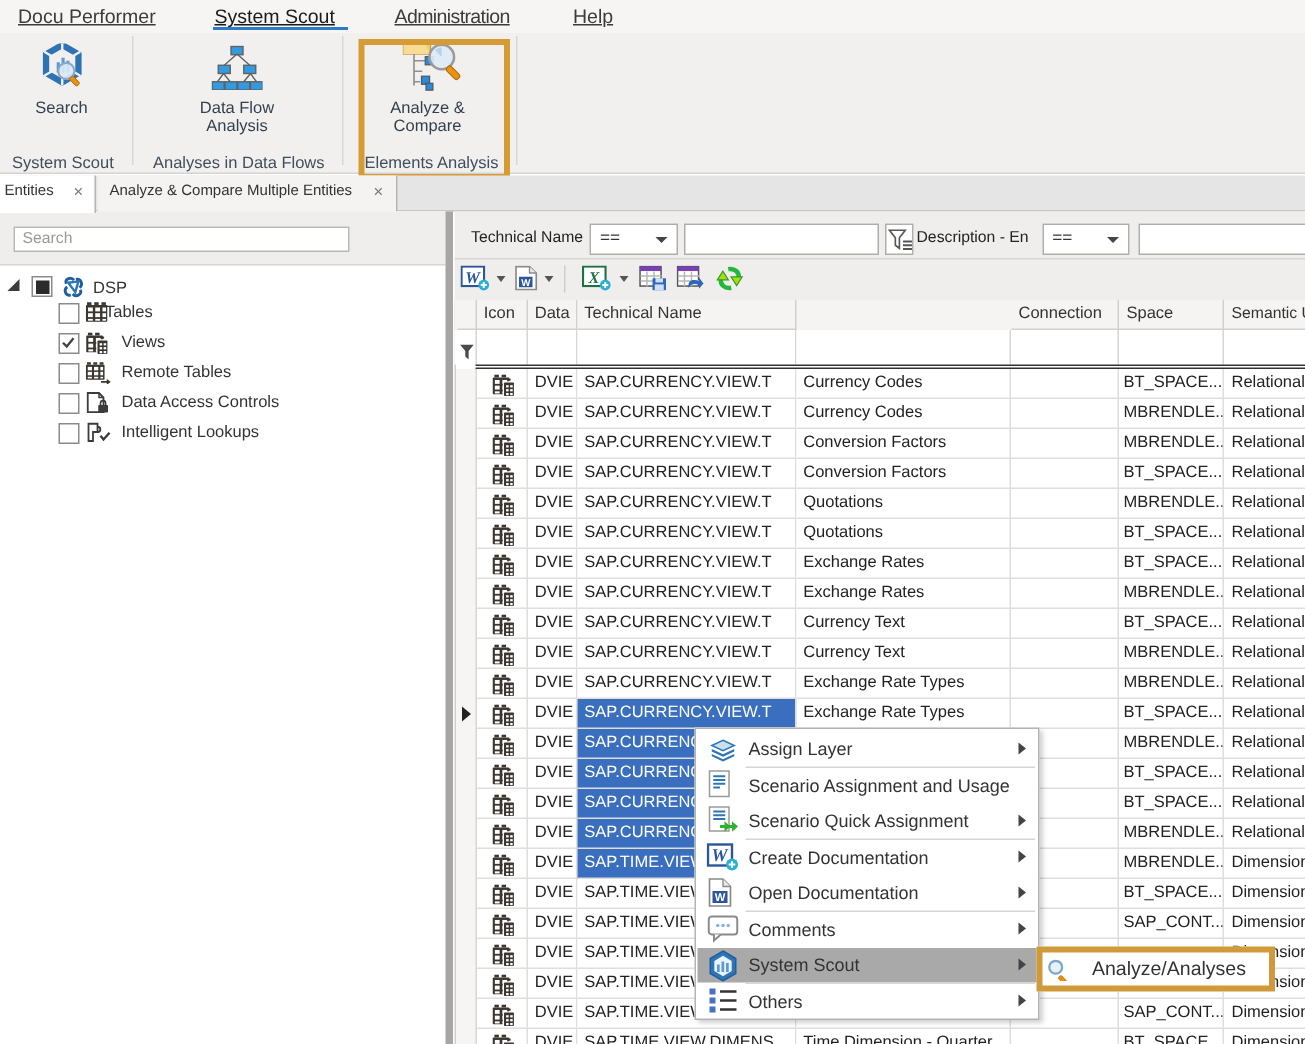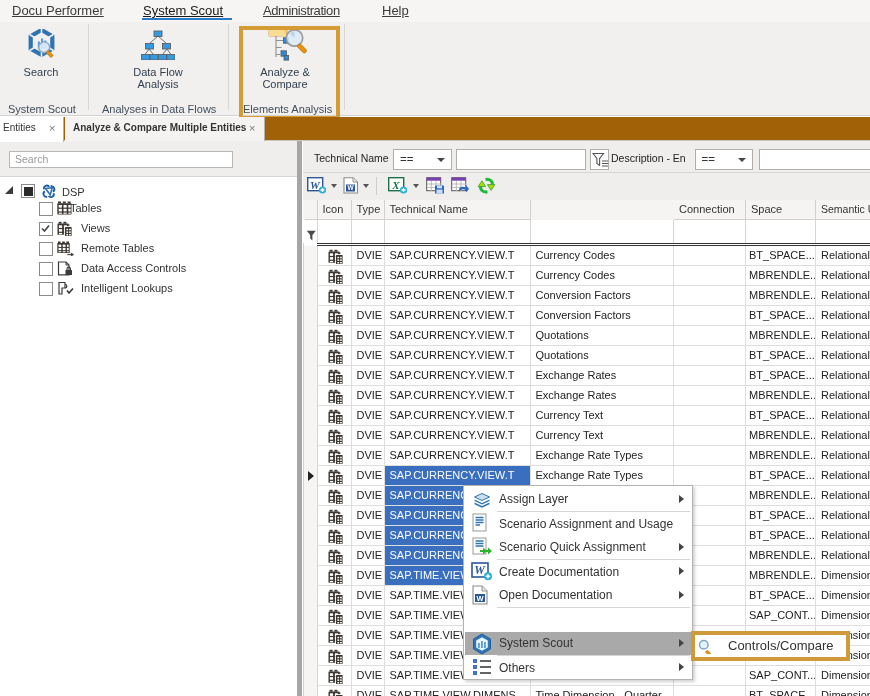--- a/index.html
+++ b/index.html
@@ -14,21 +14,21 @@
 #menubar .underline { position:absolute; top:18px; height:2px; background:#2d7ac7; }
 
 
 #ribbon { position:absolute; left:0; top:22px; width:870px; height:94px; background:#f1f0ef; border-bottom:1px solid #d5d3d1; }
 .rsep { position:absolute; top:2px; width:1px; height:86px; background:#d9d7d5; }
 .glabel { position:absolute; font-size:11px; color:#404d5b; white-space:nowrap; }
 .btnlabel { position:absolute; font-size:11px; color:#33404e; text-align:center; line-height:12px; white-space:nowrap; }
 .obox { position:absolute; border:4px solid #d59b35; }
 
 
-#tabstrip { position:absolute; left:0; top:117px; width:870px; height:24px; background:#a16207; border-bottom:1px solid #c9c7c5; }
+#tabstrip { position:absolute; left:0; top:117px; width:870px; height:24px; background:#e5e5e5; border-bottom:1px solid #c9c7c5; }
 .dtab { position:absolute; top:0; height:24px; font-size:10px; color:#333; }
 .tabx { color:#777; font-size:11px; }
 
 
 #leftpanel { position:absolute; left:0; top:141px; width:297px; height:555px; background:#fff; }
 #lefttop { position:absolute; left:0; top:0; width:297px; height:36px; background:#efeeed; border-bottom:1px solid #d8d6d4; }
 #searchbox { position:absolute; left:9px; top:10px; width:224px; height:17px; background:#fff; border:1px solid #b9b7b4; font-size:10.5px; color:#999; padding-left:5px; line-height:15px; }
 .trow { position:absolute; height:20px; font-size:11px; color:#333; white-space:nowrap; }
 .cb { position:absolute; width:14px; height:14px; border:1px solid #8b8b8b; background:#fff; }
 
@@ -130,21 +130,21 @@
   <div class="glabel" style="left:243px; top:81px;text-align:center;">Elements Analysis</div>
   <div class="obox" style="left:238.5px; top:4px; width:101px; height:94px;"></div>
 </div>
 
 <div id="tabstrip">
   <div class="dtab" style="left:0; width:64px; height:25px; background:#fff; border-right:1px solid #b5b2af; z-index:2;">
     <span style="position:absolute; left:3px; top:5px;">Entities</span>
     <span class="tabx" style="position:absolute; left:49px; top:5px;">×</span>
   </div>
   <div class="dtab" style="left:65px; width:200px; background:#f4f3f2; border-right:1px solid #b5b2af;">
-    <span style="position:absolute; left:8px; top:5px;font-weight:bold;">Analyze &amp; Compare Multiple Entities</span>
+    <span style="position:absolute; left:8px; top:5px;">Analyze &amp; Compare Multiple Entities</span>
     <span class="tabx" style="position:absolute; left:184px; top:5px;">×</span>
   </div>
 </div>
 
 <div id="leftpanel">
   <div id="lefttop">
       <div id="searchbox">Search</div>
     </div>
   <div id="tree">
       <svg class="abs" style="left:4px;top:44px;" width="10" height="10">
@@ -317,21 +317,21 @@
 <path d="M10.5 14.8 C6 15.6 3 12.6 3.6 9.0" stroke="#22b83a" stroke-width="3" fill="none"></path>
 <polygon points="1.2,9.6 8.6,9.6 4.9,3.8" fill="#aade00" stroke="#2f9e2f" stroke-width="0.8"></polygon>
 <path d="M8.5 2.4 C13 1.6 16 4.6 15.4 8.2" stroke="#22b83a" stroke-width="3" fill="none"></path>
 <polygon points="10.4,7.6 17.8,7.6 14.1,13.4" fill="#aade00" stroke="#2f9e2f" stroke-width="0.8"></polygon>
 </svg></div>
     </div>
   <div id="grid">
       <div style="position:absolute;left:0;top:0;width:567px;height:20px;background:#f5f4f3;"></div>
 <div class="gh" style="left:2px;width:12.5px;"></div>
 <div class="gh" style="left:14.5px;width:34.0px;">Icon</div>
-<div class="gh" style="left:48.5px;width:33.0px;">Type</div>
+<div class="gh" style="left:48.5px;width:33.0px;">Data</div>
 <div class="gh" style="left:81.5px;width:146.0px;">Technical Name</div>
 <div class="gh" style="left:371px;width:72px;">Connection</div>
 <div class="gh" style="left:443px;width:70px;">Space</div>
 <div class="gh" style="left:513px;width:87px;font-size:10.5px;">Semantic U</div>
 <div style="position:absolute;left:0;top:20px;width:567px;height:23px;background:#fff;"></div>
 <div style="position:absolute;left:2px;top:20px;width:12.5px;height:23px;background:#fff;border-right:1px solid #d8d6d4;"></div>
 <div style="position:absolute;left:14.5px;top:20px;width:34.0px;height:23px;background:#fff;border-right:1px solid #d8d6d4;"></div>
 <div style="position:absolute;left:48.5px;top:20px;width:33.0px;height:23px;background:#fff;border-right:1px solid #d8d6d4;"></div>
 <div style="position:absolute;left:81.5px;top:20px;width:146.0px;height:23px;background:#fff;border-right:1px solid #d8d6d4;"></div>
 <div style="position:absolute;left:227.5px;top:20px;width:143.5px;height:23px;background:#fff;border-right:1px solid #d8d6d4;"></div>
@@ -1153,20 +1153,33 @@
       <span style="position:absolute;left:6px;top:1px;"><svg width="18" height="20" viewBox="0 0 18 20" style="">
 <path d="M2 1 L11 1 L16 6 L16 19 L2 19 Z" fill="#fff" stroke="#8a8a8a" stroke-width="1.1"></path>
 <path d="M11 1 L11 6 L16 6" fill="#e8e8e8" stroke="#8a8a8a" stroke-width="0.9"></path>
 <rect x="4" y="9" width="10" height="8" fill="#2b579a"></rect>
 <text x="9" y="15.7" font-family="Liberation Sans" font-size="7.5" font-weight="bold" fill="#fff" text-anchor="middle">W</text>
 </svg></span>
       <span class="txt">Open Documentation</span>
       <span class="marrow"></span>
     </div>
 <div class="msep" style="top:121.0px;"></div>
+<div class="mitem" style="top:122.0px;">
+      <span style="position:absolute;left:6px;top:1px;"><svg width="22" height="20" viewBox="0 0 22 20" style="">
+<rect x="1.5" y="2" width="19" height="12" rx="2" fill="#fff" stroke="#8a8a8a" stroke-width="1.3"></rect>
+<path d="M5 14 L5 18 L9.5 14" fill="#fff" stroke="#8a8a8a" stroke-width="1.3"></path>
+<g fill="#7fb2e5">
+            <circle cx="7.5" cy="8" r="1.1"></circle>
+            <circle cx="11" cy="8" r="1.1"></circle>
+            <circle cx="14.5" cy="8" r="1.1"></circle>
+          </g>
+</svg></span>
+      <span class="txt">Comments</span>
+      <span class="marrow"></span>
+    </div>
 <div class="mitem" style="top:145.5px;background:#a9a9a9;">
       <span style="position:absolute;left:6px;top:1px;"><svg width="22" height="22" viewBox="0 0 22 22" style="">
 <path d="M11 1 L19.5 6 L19.5 16 L11 21 L2.5 16 L2.5 6 Z" fill="#2e75b6" stroke="#1f5fa0" stroke-width="1"></path>
 <path d="M11 4.2 L16.8 7.6 L16.8 14.4 L11 17.8 L5.2 14.4 L5.2 7.6 Z" fill="#eaf3fb"></path>
 <g fill="#5b9bd5">
 <rect x="7" y="10" width="1.8" height="5"></rect>
 <rect x="10" y="8" width="1.8" height="7"></rect>
 <rect x="13" y="9" width="1.8" height="6"></rect>
 </g>
         </svg></span>
@@ -1187,14 +1200,14 @@
         </svg></span>
       <span class="txt">Others</span>
       <span class="marrow"></span>
     </div>
   </div>
 <div id="submenu">
     <span style="position:absolute;left:3px;top:4px;"><svg width="15" height="15" viewBox="0 0 15 15" style="">
 <circle cx="5.8" cy="5.8" r="4.3" fill="#ddebf7" fill-opacity="0.7" stroke="#7da7cc" stroke-width="1.5"></circle>
 <rect x="9.2" y="11" width="6" height="2.8" rx="1.2" transform="rotate(45 9.2 11)" fill="#e8920e" stroke="#b56a07" stroke-width="0.5"></rect>
 </svg></span>
-    <span style="position:absolute;left:33px;top:3px;font-size:13px;color:#333;">Controls/Compare</span>
+    <span style="position:absolute;left:33px;top:3px;font-size:13px;color:#333;">Analyze/Analyses</span>
   </div>
 
 </body></html>

